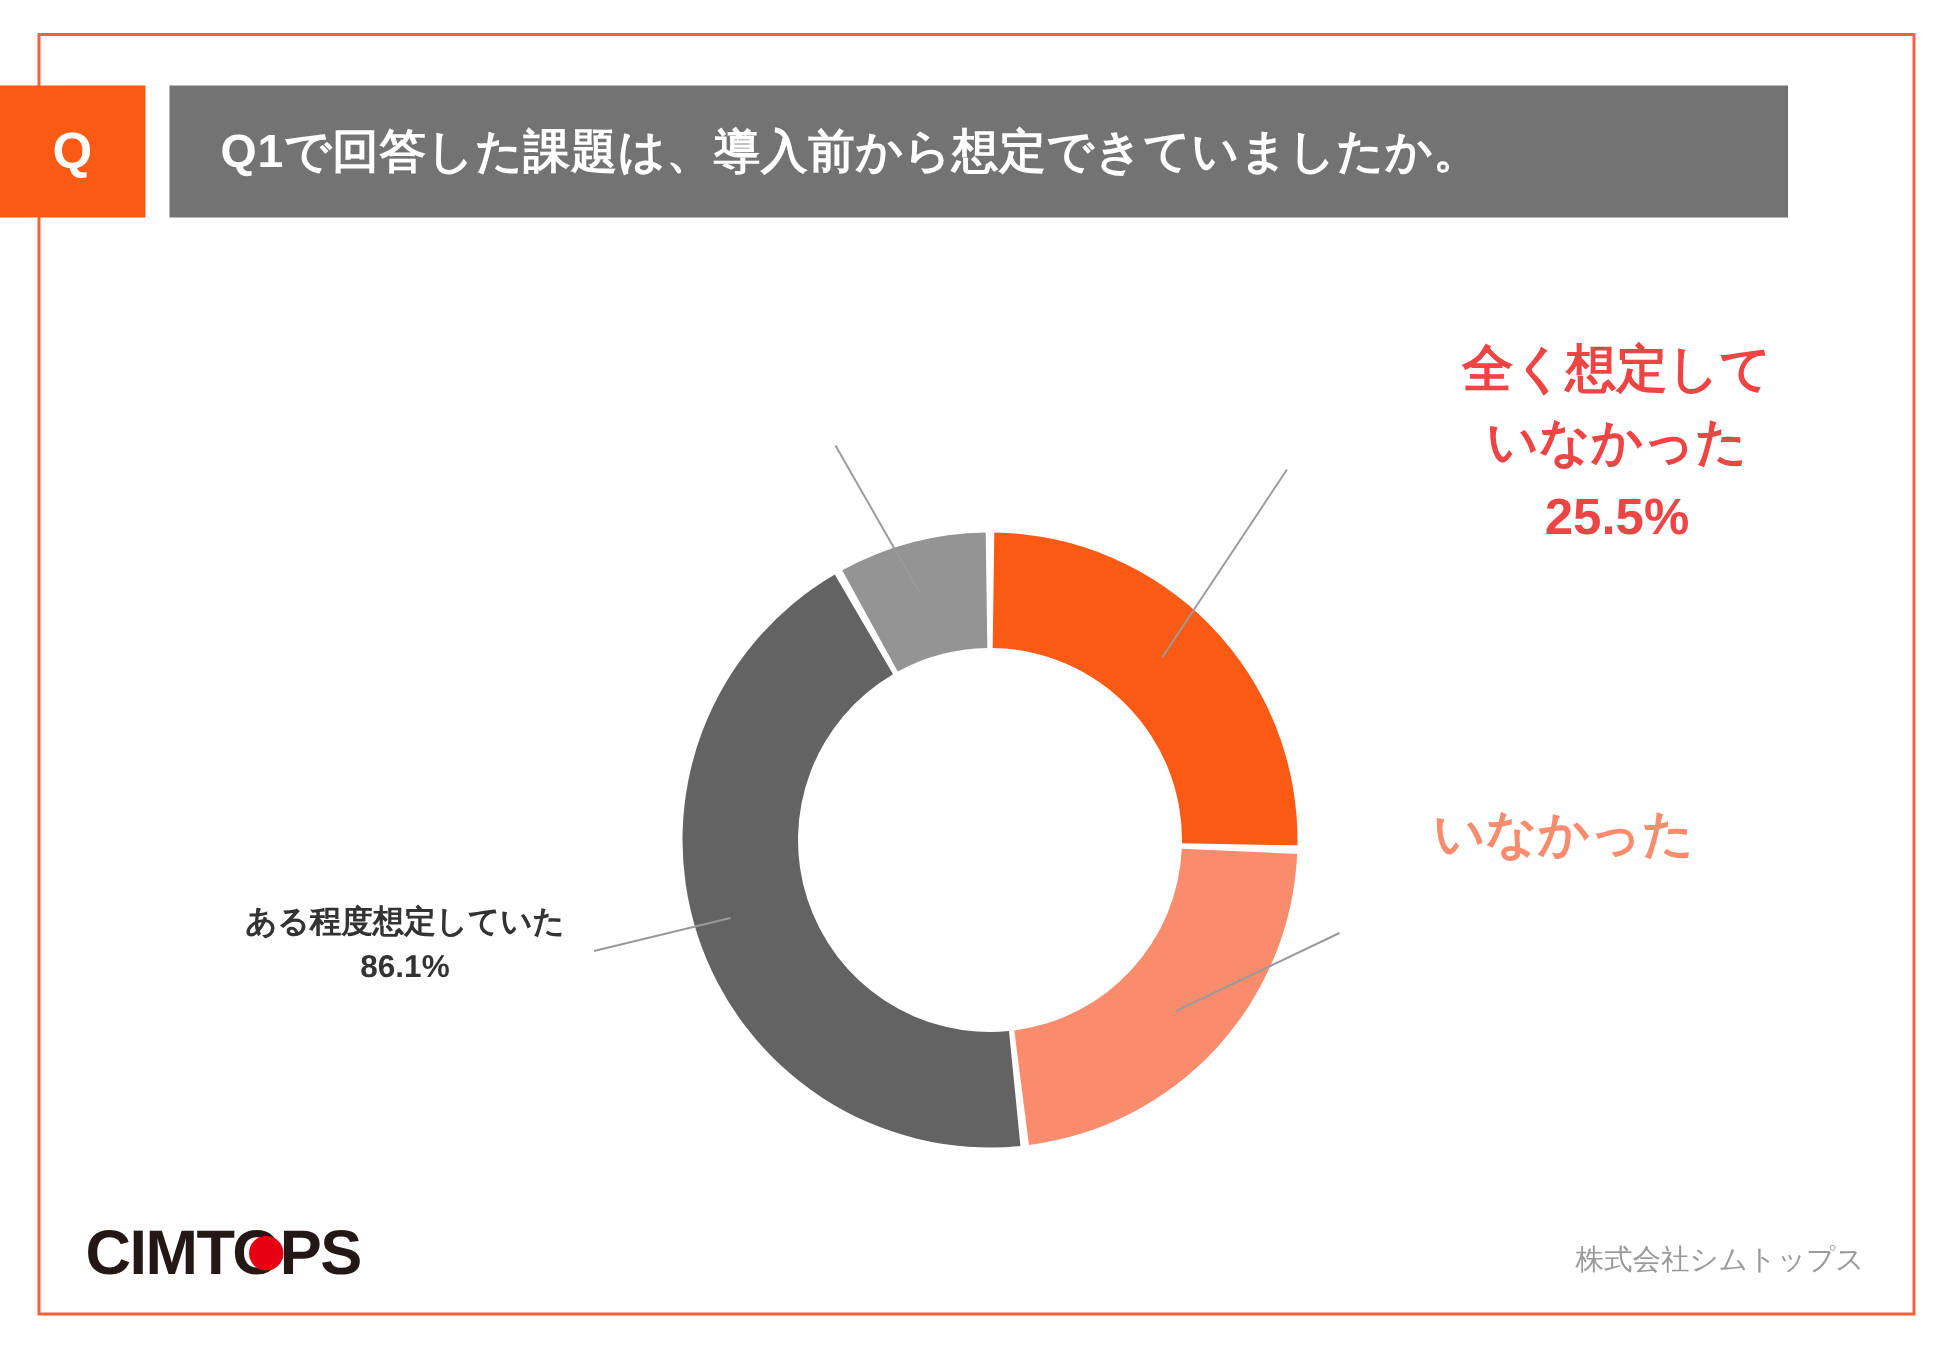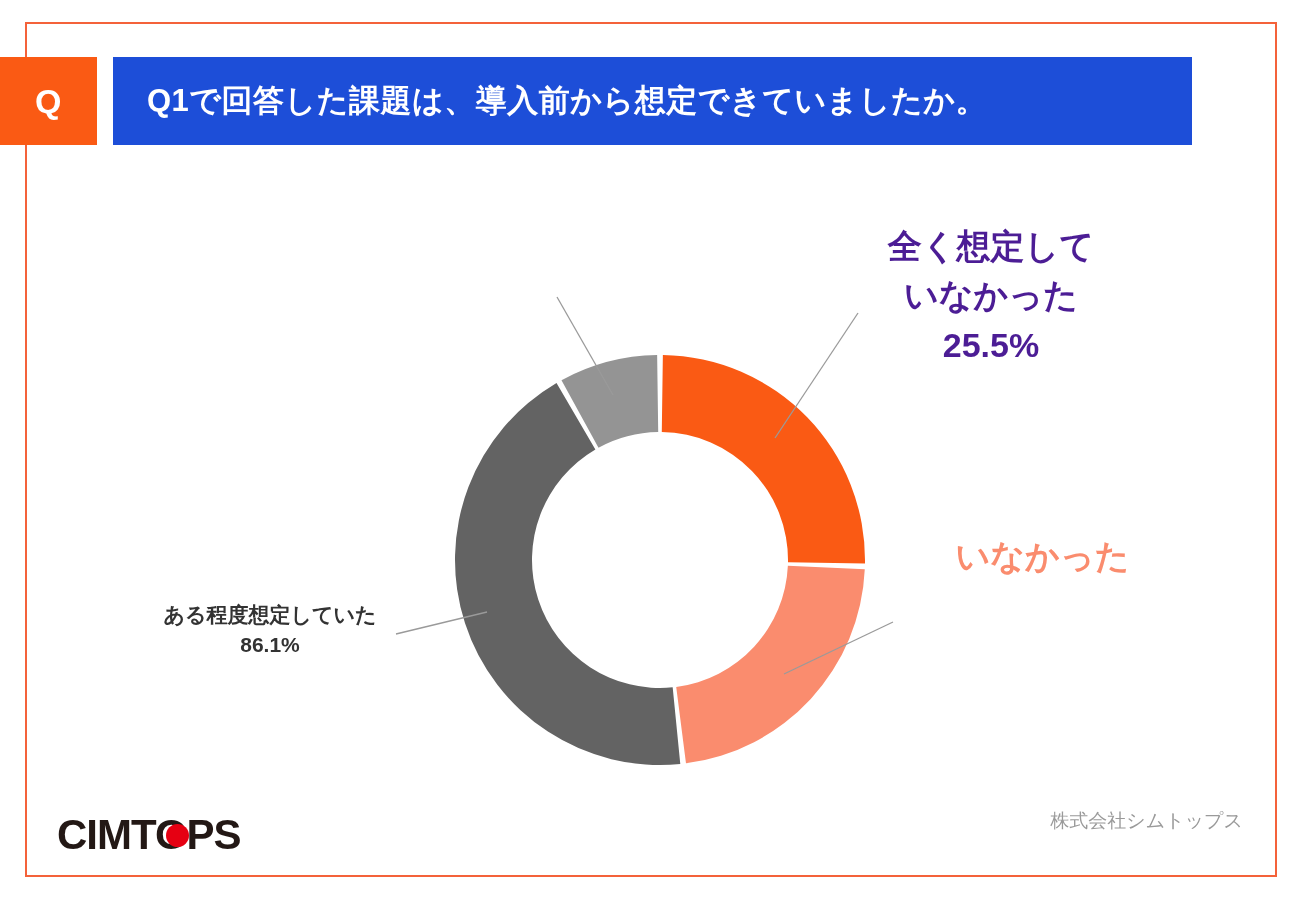--- a/index.html
+++ b/index.html
@@ -45,21 +45,21 @@
     font-size: 34px;
     font-weight: bold;
     letter-spacing: 0.5px;
   }
   .title-bar {
     position: absolute;
     left: 113px;
     top: 57px;
     width: 1079px;
     height: 88px;
-    background: #1d4ed8;
+    background: #737373;
     display: flex;
     align-items: center;
   }
   .title-bar .title-text {
     color: #ffffff;
     font-size: 31px;
     font-weight: bold;
     margin-left: 34px;
     letter-spacing: 0.5px;
     white-space: nowrap;
@@ -99,21 +99,21 @@
   }
   .label-accent {
     font-size: 34px;
     font-weight: bold;
     line-height: 1.45;
   }
   .label-accent .line { display: block; }
 
   #label-hobo   { left: 437px; top: 202px; width: 250px; }
   #label-aruteido { left: 140px; top: 600px; width: 260px; }
-  #label-mattaku { left: 856px; top: 222px; width: 270px; color: #4c1d95; }
+  #label-mattaku { left: 943px; top: 222px; width: 270px; color: #ef4444; }
   #label-amari   { left: 900px; top: 532px; width: 285px; color: #FA8C6E; }
 
   
   .logo {
     position: absolute;
     left: 57px;
     top: 812px;
     height: 46px;
     display: flex;
     align-items: center;
@@ -138,21 +138,21 @@
 
   .footer-note {
     position: absolute;
     right: 57px;
     top: 806px;
     text-align: right;
     color: #9a9a9a;
     font-size: 19px;
     line-height: 1.6;
   }
-  .footer-note .line { display: block; white-space: nowrap; }
+  .footer-note .line { display: block; white-space: nowrap; margin-top: 20px; }
 </style>
 </head>
 <body>
 
 <div class="page-frame"></div>
 
 <div class="q-badge">
   <span>Q</span>
 </div>
 <div class="title-bar">

